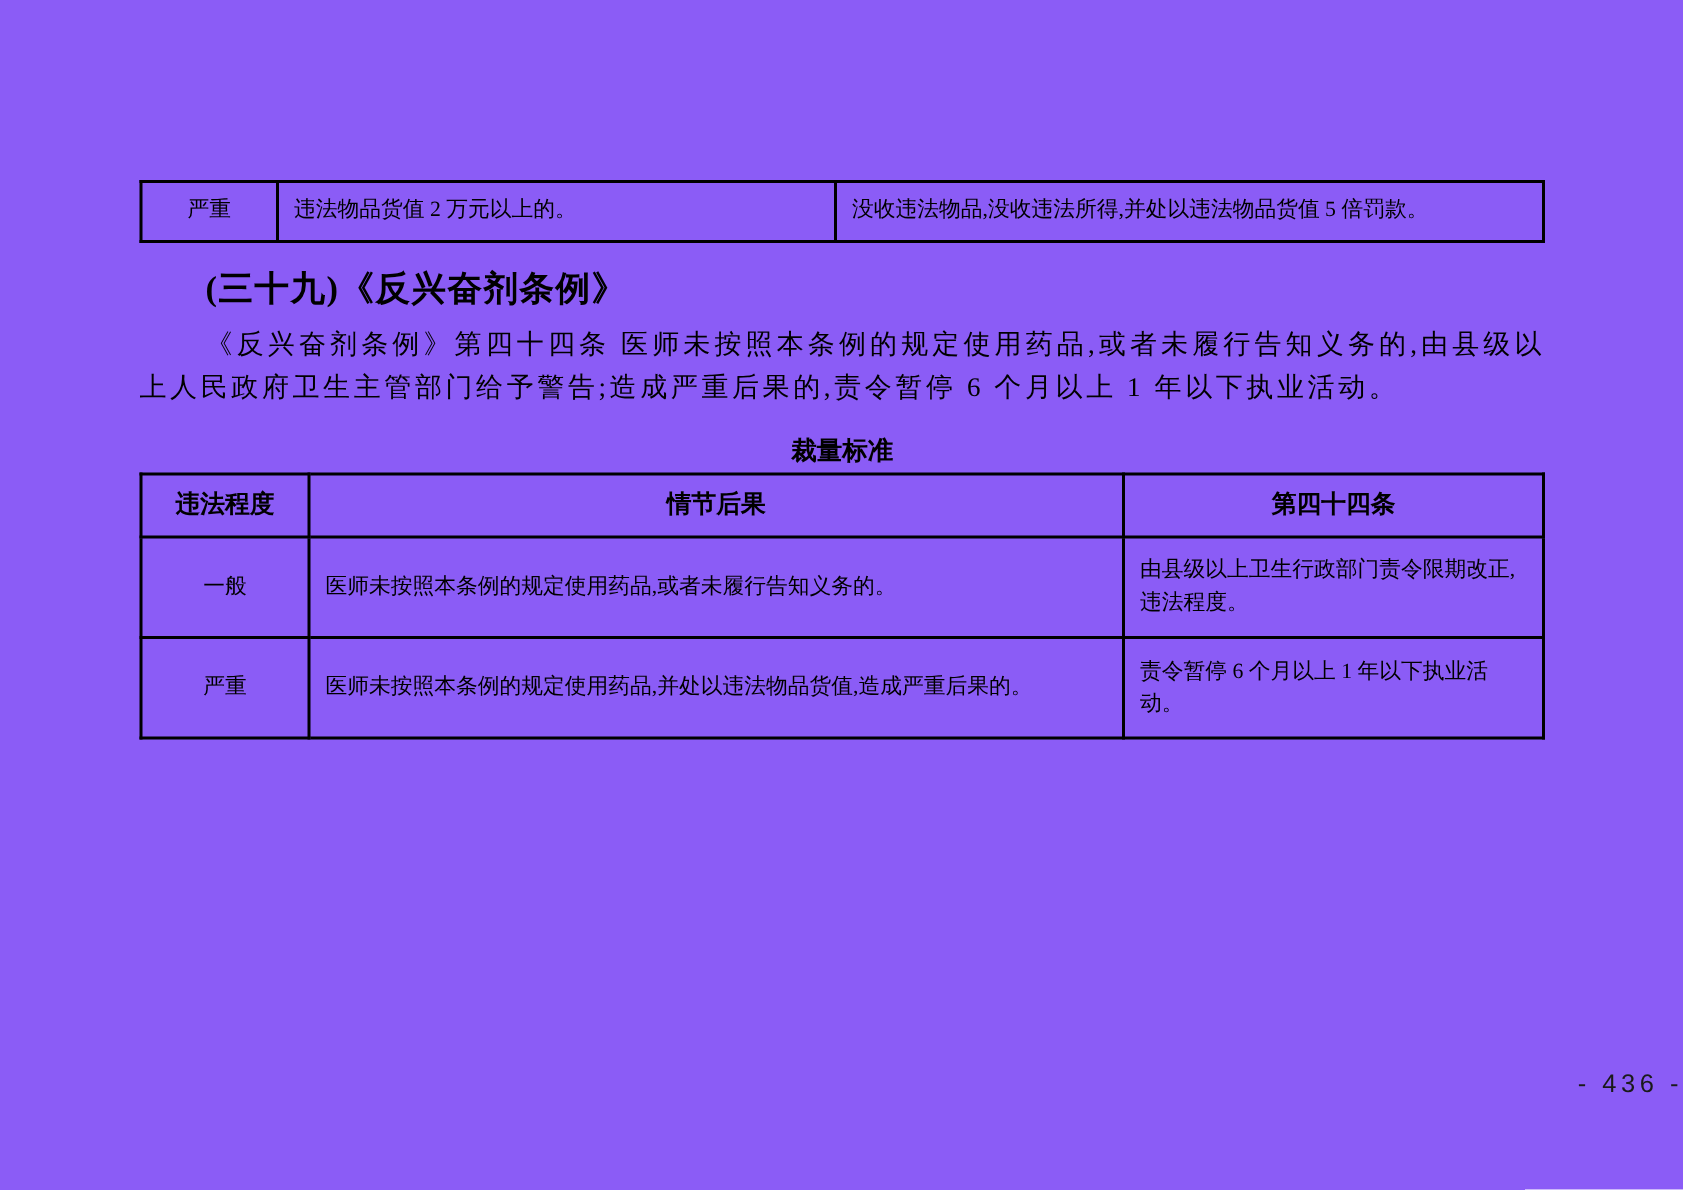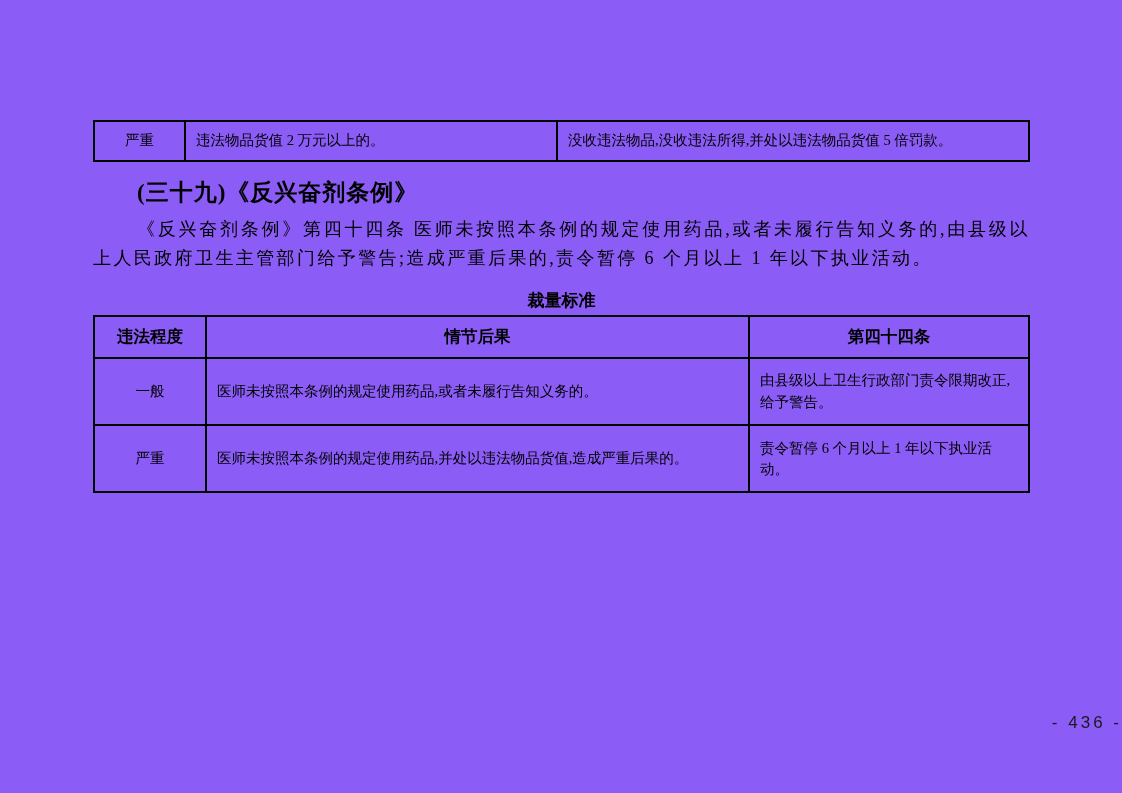--- a/index.html
+++ b/index.html
@@ -144,21 +144,21 @@
         <tr>
           <th>违法程度</th>
           <th>情节后果</th>
           <th>第四十四条</th>
         </tr>
       </thead>
       <tbody>
         <tr class="row-general">
           <td class="level-cell">一般</td>
           <td class="text-cell">医师未按照本条例的规定使用药品,或者未履行告知义务的。</td>
-          <td class="text-cell">由县级以上卫生行政部门责令限期改正,给予警告。</td>
+          <td class="text-cell">由县级以上卫生行政部门责令限期改正,违法程度。</td>
         </tr>
         <tr class="row-severe">
           <td class="level-cell">严重</td>
           <td class="text-cell">医师未按照本条例的规定使用药品,并处以违法物品货值,造成严重后果的。</td>
           <td class="text-cell">责令暂停 6 个月以上 1 年以下执业活动。</td>
         </tr>
       </tbody>
     </table>
 
   </div>

